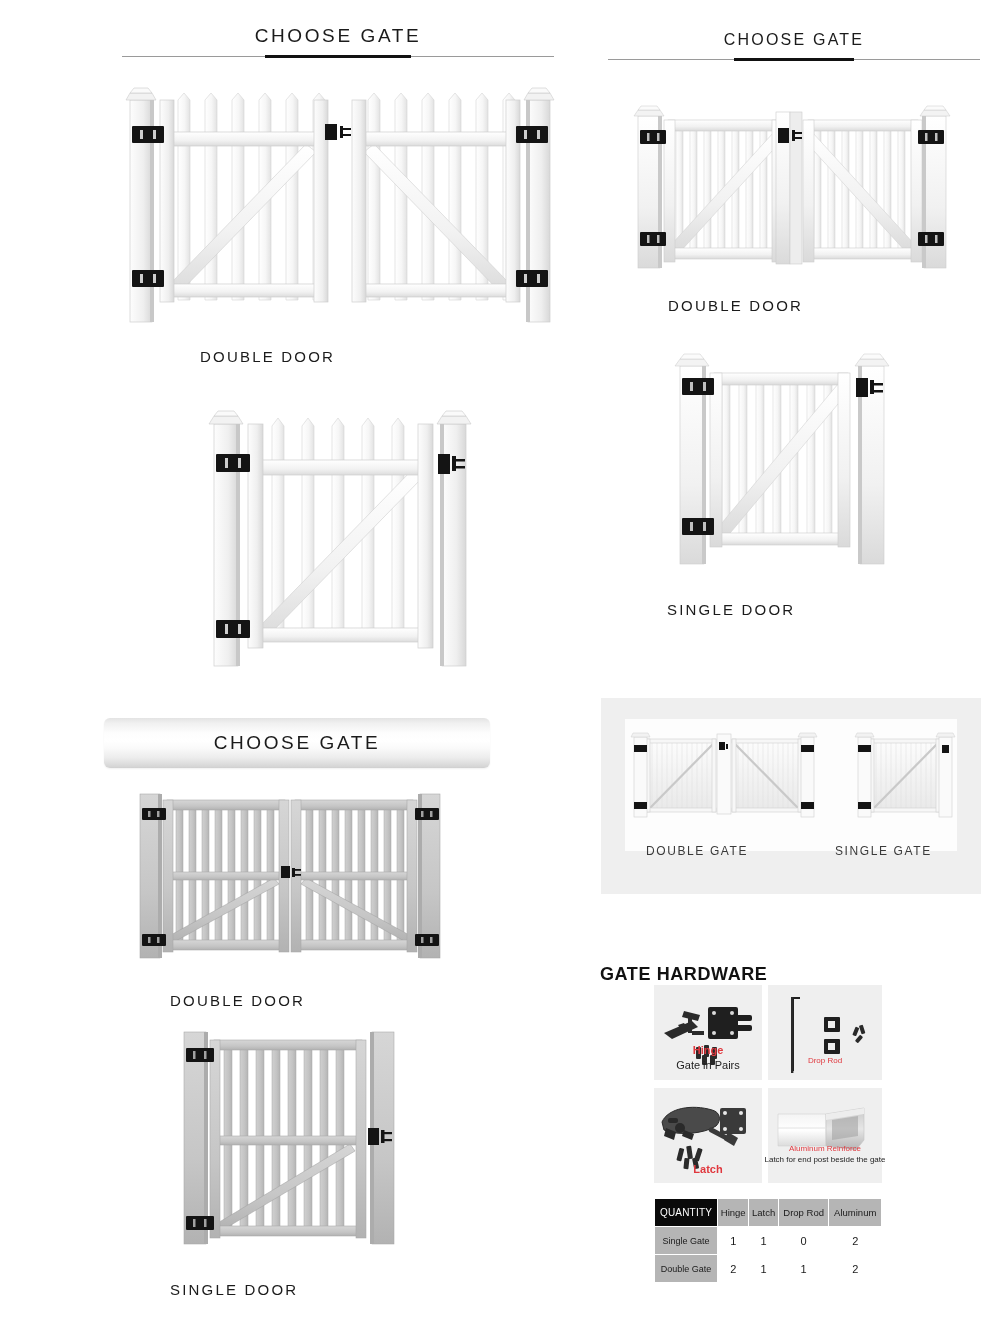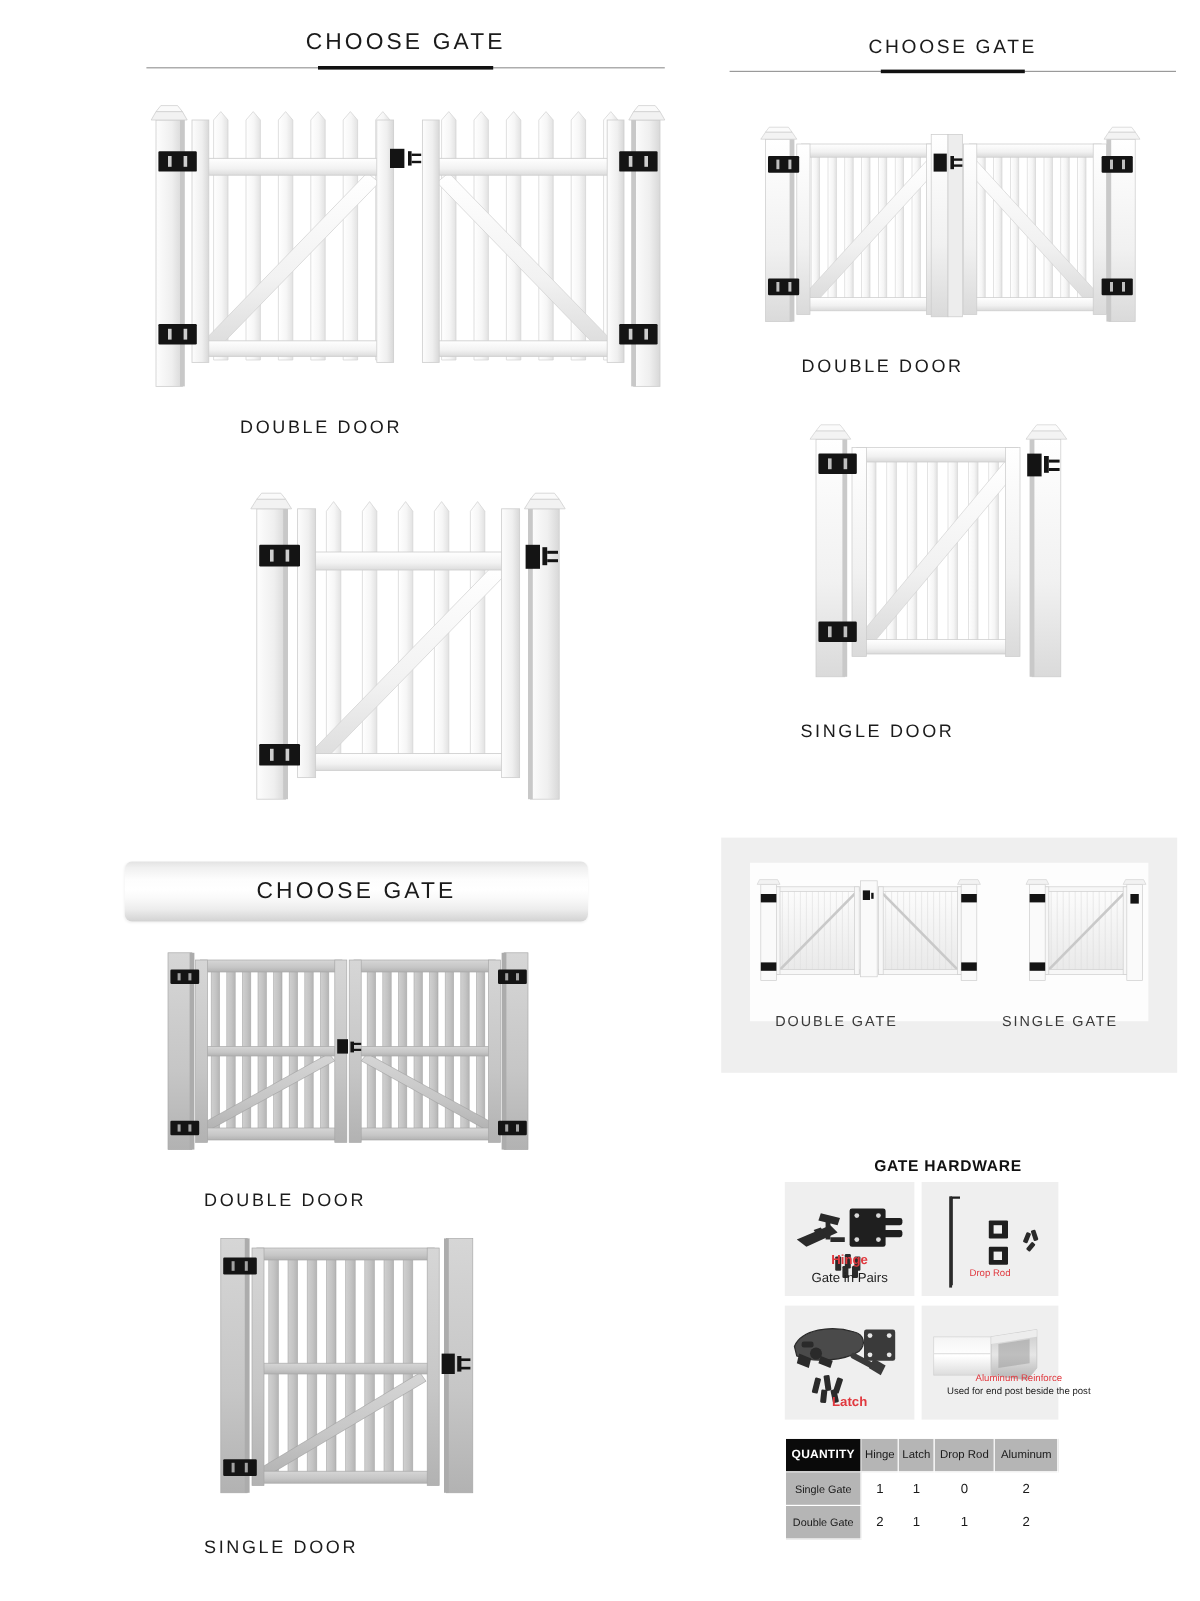--- a/index.html
+++ b/index.html
@@ -48,22 +48,22 @@
   
   .gate{position:absolute;}
   .gate svg{display:block;overflow:visible;}
 
   
   .panel{position:absolute;background:#efefef;}
   .panel-inner{position:absolute;background:#fdfdfd;}
 
   
   .hw-title{
-    position:absolute;text-align:center;width:100%;
-    font-size:13px;font-weight:bold;letter-spacing:.6px;color:#111;
+    position:absolute;text-align:left;width:100%;
+    font-size:18px;font-weight:bold;letter-spacing:.6px;color:#111;
   }
   .hw-cell{position:absolute;background:#efefef;}
   .hw-label{
     position:absolute;width:100%;text-align:center;line-height:1.35;
   }
   .hw-label .red{color:#e0383e;font-size:11px;font-weight:bold;}
   .hw-label .red.small{font-size:8px;font-weight:normal;}
   .hw-label .blk2{color:#1d1d1d;font-size:11px;}
   .hw-label .blk2.small{font-size:8px;}
 
@@ -71,21 +71,21 @@
   table.qty{
     position:absolute;border-collapse:collapse;
     font-size:9.5px;color:#1a1a1a;
   }
   table.qty td,table.qty th{
     border:1px solid #ffffff;
     text-align:center;vertical-align:middle;
     padding:0;height:27px;font-weight:normal;
   }
   table.qty th.corner{
-    background:#0a0a0a;color:#fff;font-weight:bold;font-size:10px;
+    background:#0a0a0a;color:#fff;font-weight:normal;font-size:10px;
     letter-spacing:.2px;width:62px;
   }
   table.qty th.colh{background:#b5b5b5;color:#1a1a1a;font-size:9.5px;}
   table.qty td.rowh{background:#b5b5b5;color:#1a1a1a;font-size:9px;}
   table.qty td.val{background:#fff;color:#1a1a1a;font-size:11px;}
 </style>
 </head>
 <body>
 
 <div class="page">
@@ -820,23 +820,23 @@
             <stop offset="1" stop-color="#b4b4b4"></stop>
         </linearGradient>
       </defs>
       <path d="M10 26 L58 26 L58 58 L10 58 z" fill="url(#alum1)" stroke="#d2d2d2" stroke-width="0.6"></path>
       <path d="M58 26 L96 20 L96 52 L88 62 L58 58 z" fill="url(#alum2)" stroke="#c2c2c2" stroke-width="0.6"></path>
       <path d="M58 26 L96 20 L96 26 L58 32 z" fill="#ededed"></path>
       <path d="M64 32 L90 28 L90 48 L64 52 z" fill="#9f9f9f" opacity=".55"></path>
       <line x1="10" y1="40" x2="58" y2="40" stroke="#e2e2e2" stroke-width="1"></line>
     </svg>
   </div>
-  <div class="hw-label" style="left:776px;top:1144px;width:146px;">
+  <div class="hw-label" style="left:752px;top:1144px;width:146px;">
     <div class="red small">Aluminum Reinforce</div>
-    <div class="blk2 small">Used for end post beside the post</div>
+    <div class="blk2 small">Latch for end post beside the gate</div>
   </div>
 
   <table class="qty" style="left:654px;top:1198px;width:228px;">
     <thead>
       <tr>
         <th class="corner">QUANTITY</th>
         <th class="colh">Hinge</th>
         <th class="colh">Latch</th>
         <th class="colh">Drop Rod</th>
         <th class="colh">Aluminum</th>

